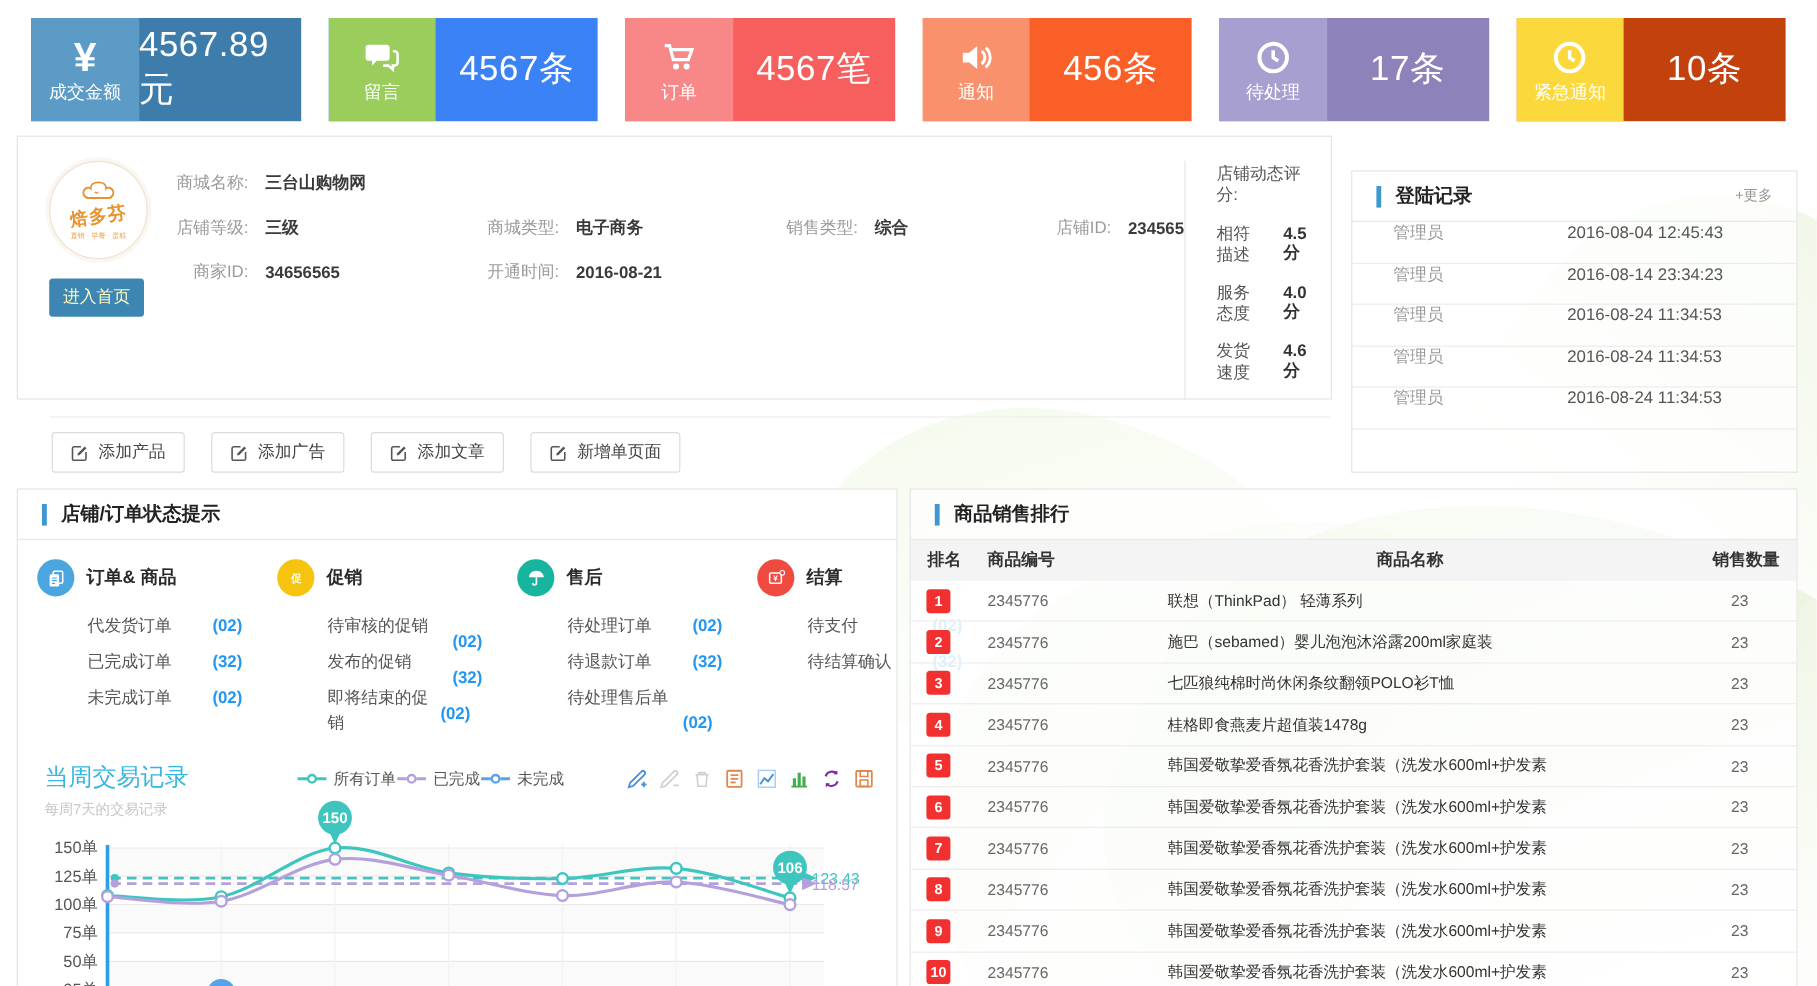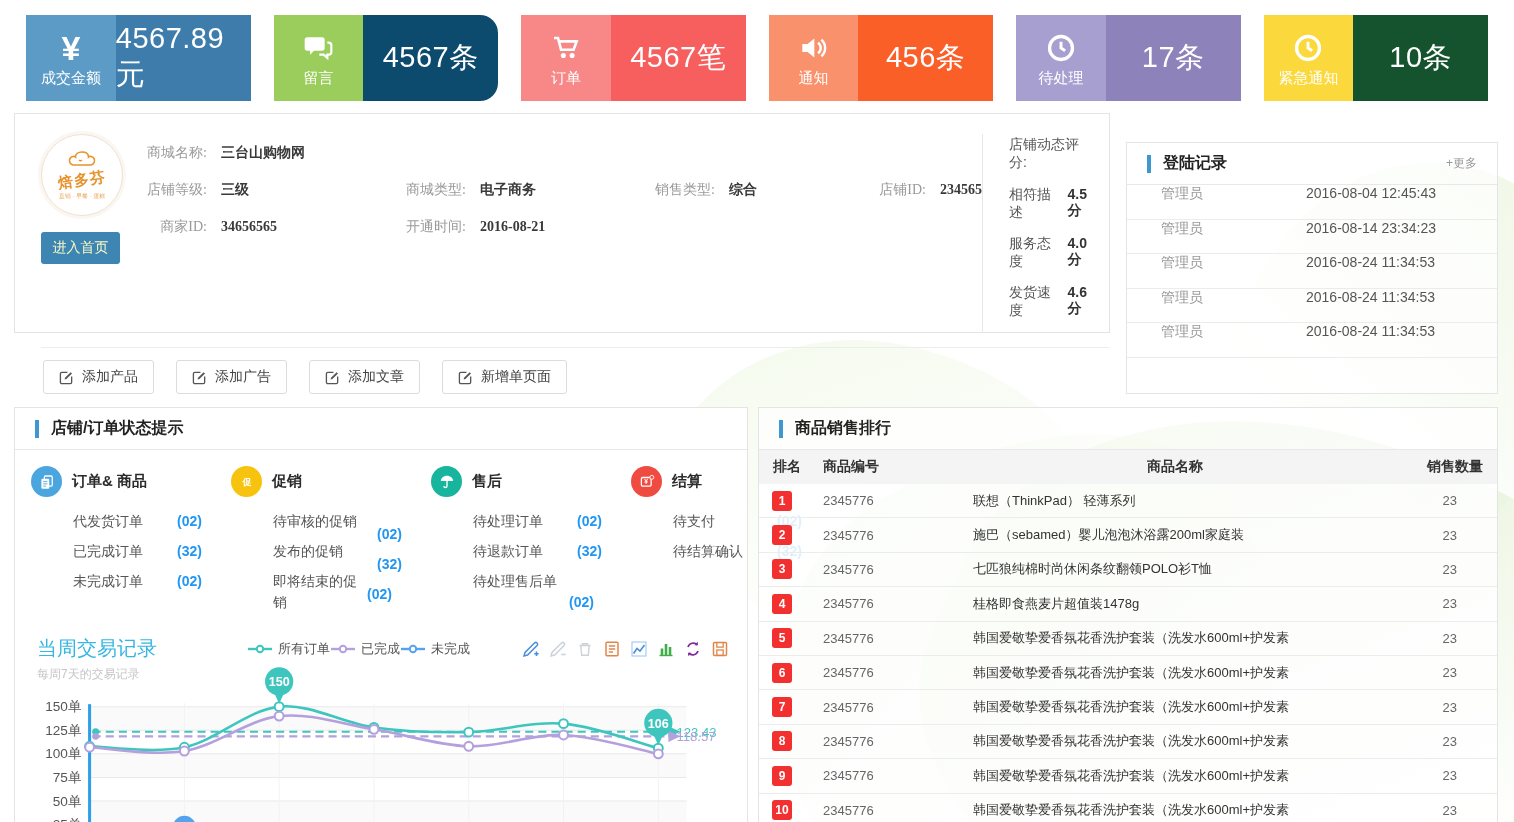--- a/index.html
+++ b/index.html
@@ -48,21 +48,21 @@
   .shop-main { display:flex; }
   .logo-col { width:122px; }
   .shop-logo { width:82px; height:82px; border-radius:50%; border:1px solid #f0e2cf; background:#fff;
     display:flex; flex-direction:column; align-items:center; justify-content:center; box-shadow:0 0 0 3px rgba(240,230,215,.35); }
   .shop-logo .hat { color:#e8922c; line-height:1; }
   .logo-text { color:#e8922c; font-weight:bold; font-size:15px; transform:rotate(-8deg); letter-spacing:1px; }
   .logo-sub { color:#e8a85c; font-size:6px; margin-top:2px; }
   .enter-btn { margin-top:16px; width:79px; height:32px; background:#3d86b4; color:#fef9c3; border:none;
     border-radius:3px; font-size:14px; cursor:pointer; font-family:inherit; }
   .fields { flex:1; padding-left:14px; }
-  .f-row { display:grid; grid-auto-rows:37px; align-items:center;font-family:Liberation Serif, serif; }
+  .f-row { display:grid; grid-auto-rows:37px; align-items:center; }
   .f-r1 { grid-template-columns:84px 1fr; }
   .f-r2 { grid-template-columns:84px 175px 84px 165px 84px 145px 66px 1fr; }
   .f-r3 { grid-template-columns:84px 175px 84px 1fr; }
   .fl { color:#9a9a9a; text-align:right; padding-right:14px; }
   .fv { color:#3a3a3a; font-weight:bold; }
   .ratings { width:176px; border-left:1px solid #e7e7e7; padding:2px 0 0 26px; margin-right:16px; }
   .rt-title { color:#555; margin-bottom:14px; }
   .rt-row { display:flex; margin-bottom:13px; color:#555; }
   .rt-val { margin-left:16px; color:#333; font-weight:bold; }
   .shop-actions { border-top:1px solid #ededed; margin-top:14px; padding:12px 0 0 2px; display:flex; gap:22px; }
@@ -127,21 +127,21 @@
     <div class="card-left" style="background: rgb(91, 155, 198);">
         <span class="card-icon">
           <span class="yen">¥</span>
         </span>
       <span class="card-label">成交金额</span>
       </div>
     <div class="card-right">
         <span class="card-value">4567.89元</span>
       </div>
   </div>
-  <div class="stat-card" style="background: #0c4a6e; border-radius: 18px;">
+  <div class="stat-card" style="background: #3b82f6;">
     <div class="card-left" style="background: rgb(155, 205, 93);">
         <span class="card-icon">
       <svg width="34" height="32" viewBox="0 0 24 24">
             <path d="M4 4h11a2 2 0 0 1 2 2v6a2 2 0 0 1-2 2H9l-3 3v-3H4a2 2 0 0 1-2-2V6a2 2 0 0 1 2-2z" fill="#fff"></path>
             <path d="M19 8h1a2 2 0 0 1 2 2v5a2 2 0 0 1-2 2h-1v2.4L16.2 17H13" fill="none" stroke="#fff" stroke-width="1.6"></path>
           </svg>
         </span>
       <span class="card-label">留言</span>
       </div>
     <div class="card-right">
@@ -184,21 +184,21 @@
             <circle cx="12" cy="12" r="8.6" fill="none" stroke="#fff" stroke-width="2.5"></circle>
             <path d="M12 7.4V12l3.1 2.1" stroke="#fff" stroke-width="2.2" fill="none"></path>
           </svg>
         </span>
       <span class="card-label">待处理</span>
       </div>
     <div class="card-right">
         <span class="card-value">17条</span>
       </div>
   </div>
-  <div class="stat-card" style="background: #14532d;">
+  <div class="stat-card" style="background: #c2410c;">
     <div class="card-left" style="background: rgb(251, 216, 60);">
         <span class="card-icon">
       <svg width="32" height="32" viewBox="0 0 24 24">
             <circle cx="12" cy="12" r="8.6" fill="none" stroke="#fff" stroke-width="2.5"></circle>
             <path d="M12 7.4V12l3.1 2.1" stroke="#fff" stroke-width="2.2" fill="none"></path>
           </svg>
         </span>
       <span class="card-label">紧急通知</span>
       </div>
     <div class="card-right">

